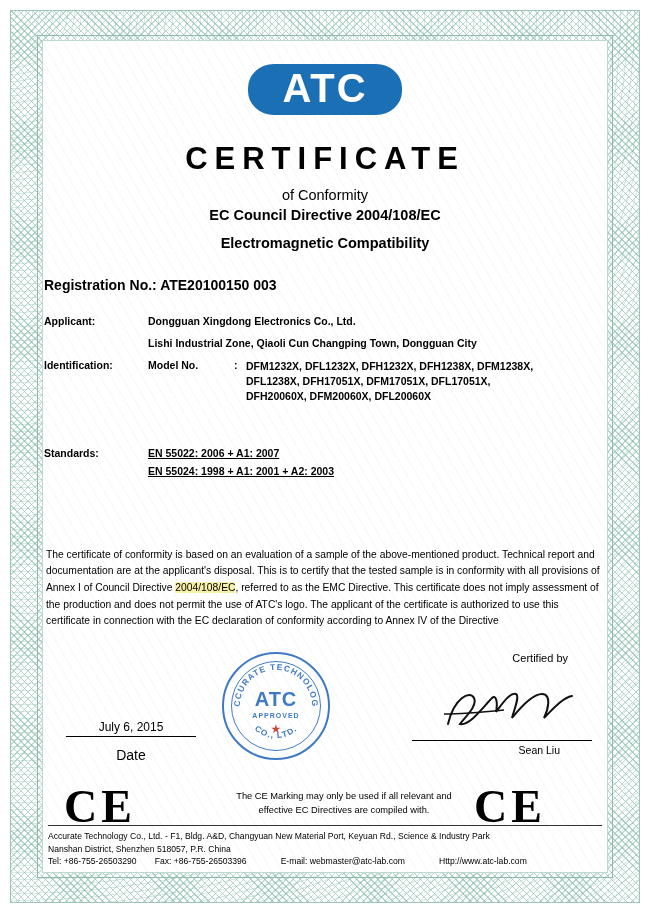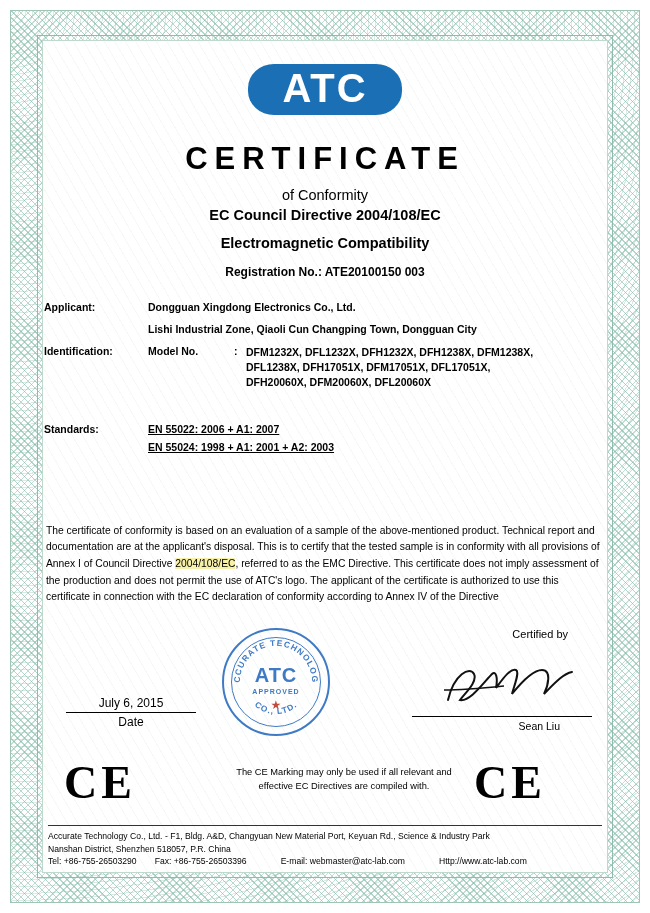--- a/index.html
+++ b/index.html
@@ -116,24 +116,23 @@
     color: #000;
   }
   .directive2 {
     text-align: center;
     font-size: 14.5px;
     font-weight: bold;
     margin-top: 12px;
     color: #000;
   }
   .regno {
-    text-align: center;
-    font-size: 12px;
-    font-weight: bold;
-    margin-top: 14px;
+    font-size: 14px;
+    font-weight: bold;
+    margin-top: 26px;
     color: #000;
   }
 
   
   .fields {
     margin-top: 22px;
     padding-right: 6px;
     font-size: 10.5px;
   }
   .frow {
@@ -166,21 +165,21 @@
     flex: 0 0 12px;
     font-weight: bold;
   }
   .ident-models {
     flex: 1 1 auto;
     font-weight: bold;
     line-height: 1.45;
   }
 
   .standards-block {
-    margin-top: 32px;
+    margin-top: 42px;
   }
   .standards-lines div {
     font-weight: bold;
     margin-bottom: 6px;
     text-decoration: underline;
   }
 
   
   .body-para {
     margin-top: 64px;
@@ -297,22 +296,22 @@
   }
   .date-val {
     font-size: 12px;
     color: #000;
   }
   .date-rule {
     border-bottom: 1px solid #000;
     margin-top: 2px;
   }
   .date-label {
-    font-size: 12px;
-    margin-top: 2px;
+    font-size: 14px;
+    margin-top: 10px;
     color: #000;
   }
 
   
   .ce-row {
     position: relative;
     height: 52px;
     margin-top: 12px;
   }
   .ce-left {

